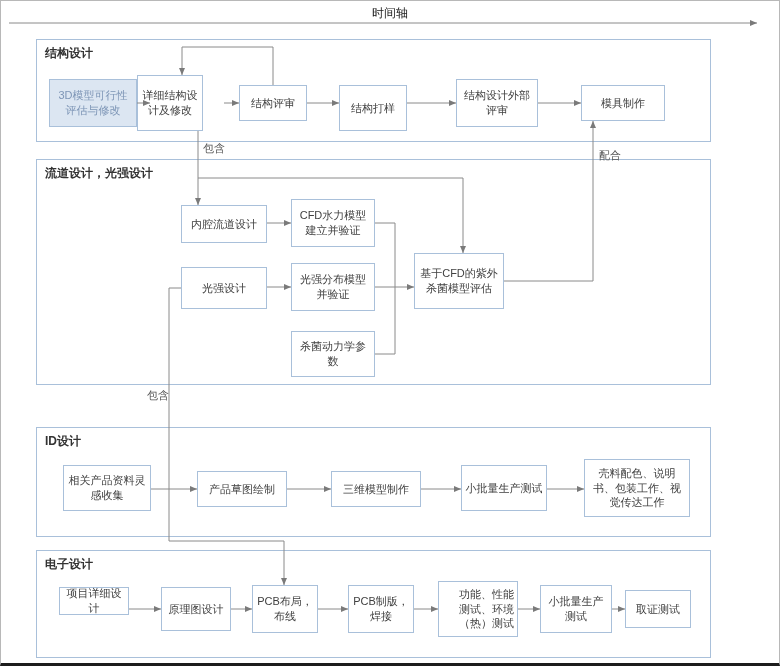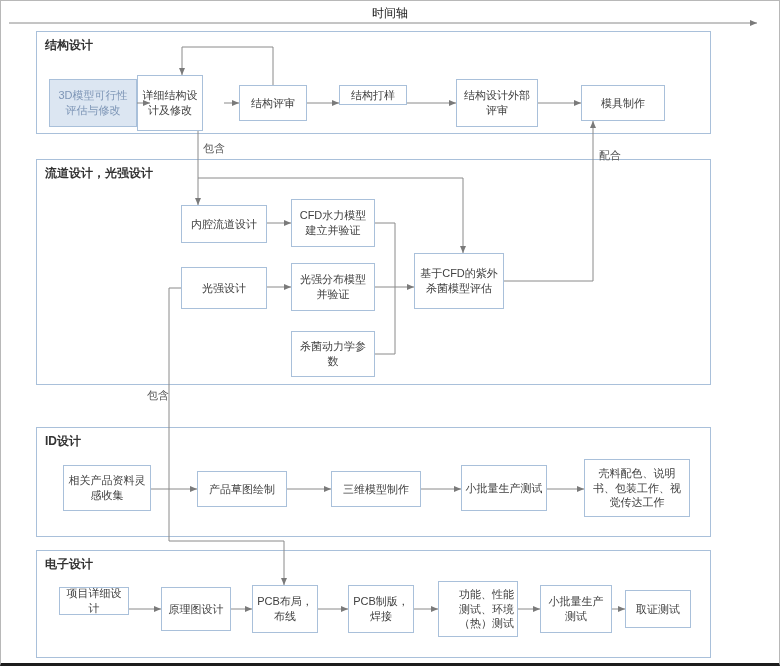--- a/index.html
+++ b/index.html
@@ -55,37 +55,37 @@
     pointer-events:none;
   }
 </style>
 </head>
 <body>
 
 <div id="canvas">
 
   <div id="timeline-label">时间轴</div>
 
-  <div class="lane" style="left:35px;top:30px;width:675px;height:103px;">
+  <div class="lane" style="left:35px;top:38px;width:675px;height:103px;">
     <span class="lane-title">结构设计</span>
   </div>
   <div class="lane" style="left:35px;top:158px;width:675px;height:226px;">
     <span class="lane-title">流道设计，光强设计</span>
   </div>
   <div class="lane" style="left:35px;top:426px;width:675px;height:110px;">
     <span class="lane-title">ID设计</span>
   </div>
   <div class="lane" style="left:35px;top:549px;width:675px;height:108px;">
     <span class="lane-title">电子设计</span>
   </div>
 
   <div class="bx tint" style="left:48px;top:78px;width:88px;height:48px;">3D模型可行性评估与修改</div>
   <div class="bx" style="left:136px;top:74px;width:66px;height:56px;">详细结构设计及修改</div>
   <div class="bx" style="left:238px;top:84px;width:68px;height:36px;">结构评审</div>
-  <div class="bx" style="left:338px;top:84px;width:68px;height:20px;">结构打样</div>
+  <div class="bx" style="left:338px;top:84px;width:68px;height:46px;">结构打样</div>
   <div class="bx" style="left:455px;top:78px;width:82px;height:48px;">结构设计外部评审</div>
   <div class="bx" style="left:580px;top:84px;width:84px;height:36px;">模具制作</div>
 
   <div class="bx" style="left:180px;top:204px;width:86px;height:38px;">内腔流道设计</div>
   <div class="bx" style="left:290px;top:198px;width:84px;height:48px;">CFD水力模型建立并验证</div>
   <div class="bx" style="left:180px;top:266px;width:86px;height:42px;">光强设计</div>
   <div class="bx" style="left:290px;top:262px;width:84px;height:48px;">光强分布模型并验证</div>
   <div class="bx" style="left:290px;top:330px;width:84px;height:46px;">杀菌动力学参数</div>
   <div class="bx" style="left:413px;top:252px;width:90px;height:56px;">基于CFD的紫外杀菌模型评估</div>
 

